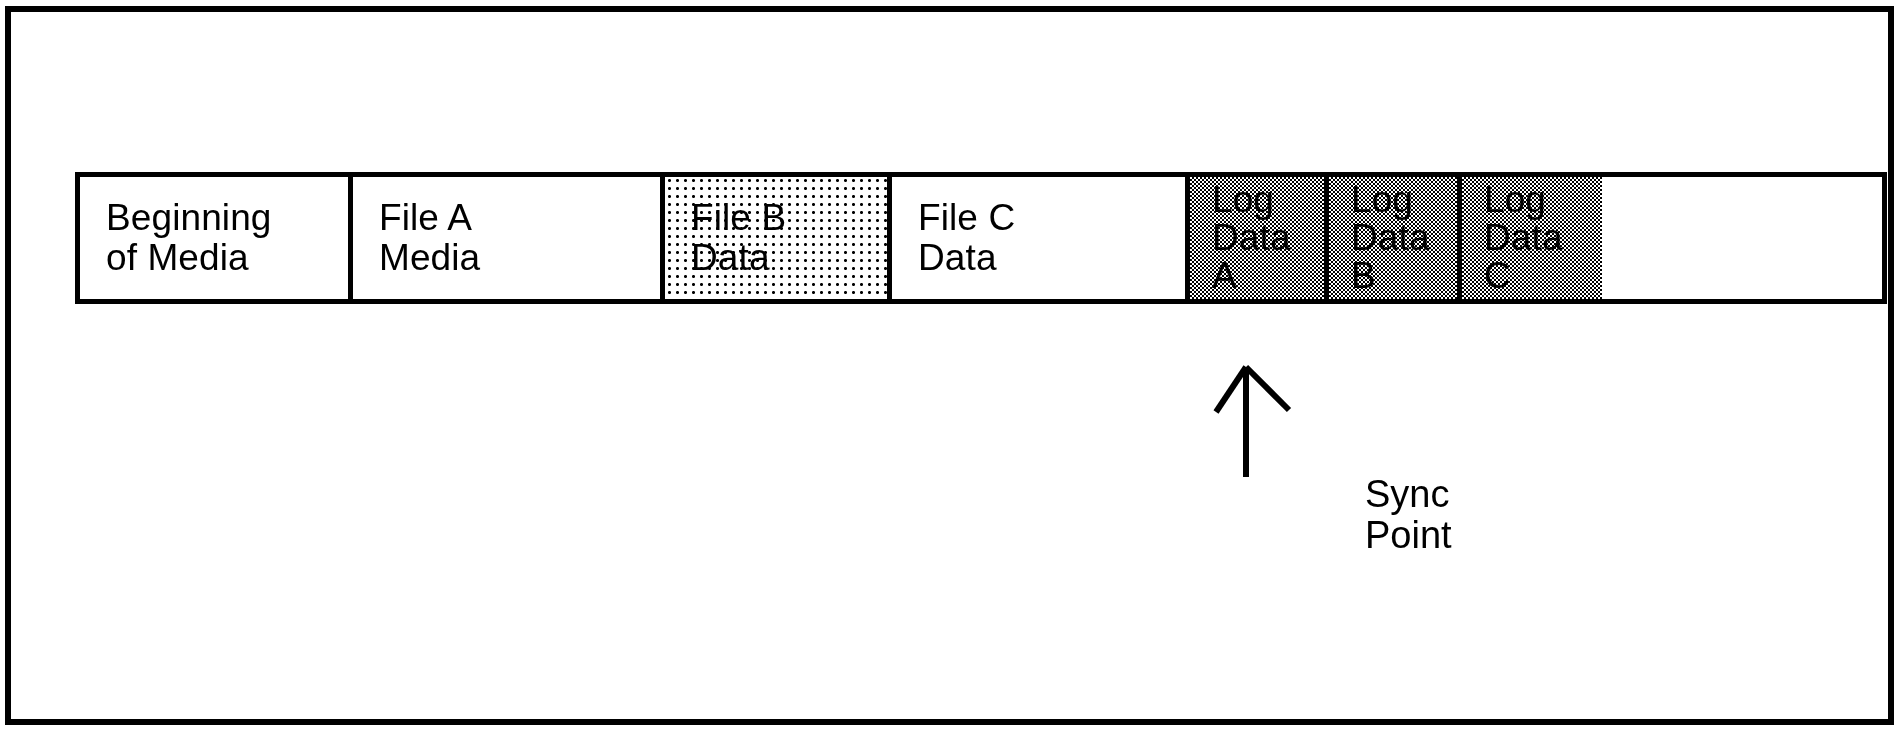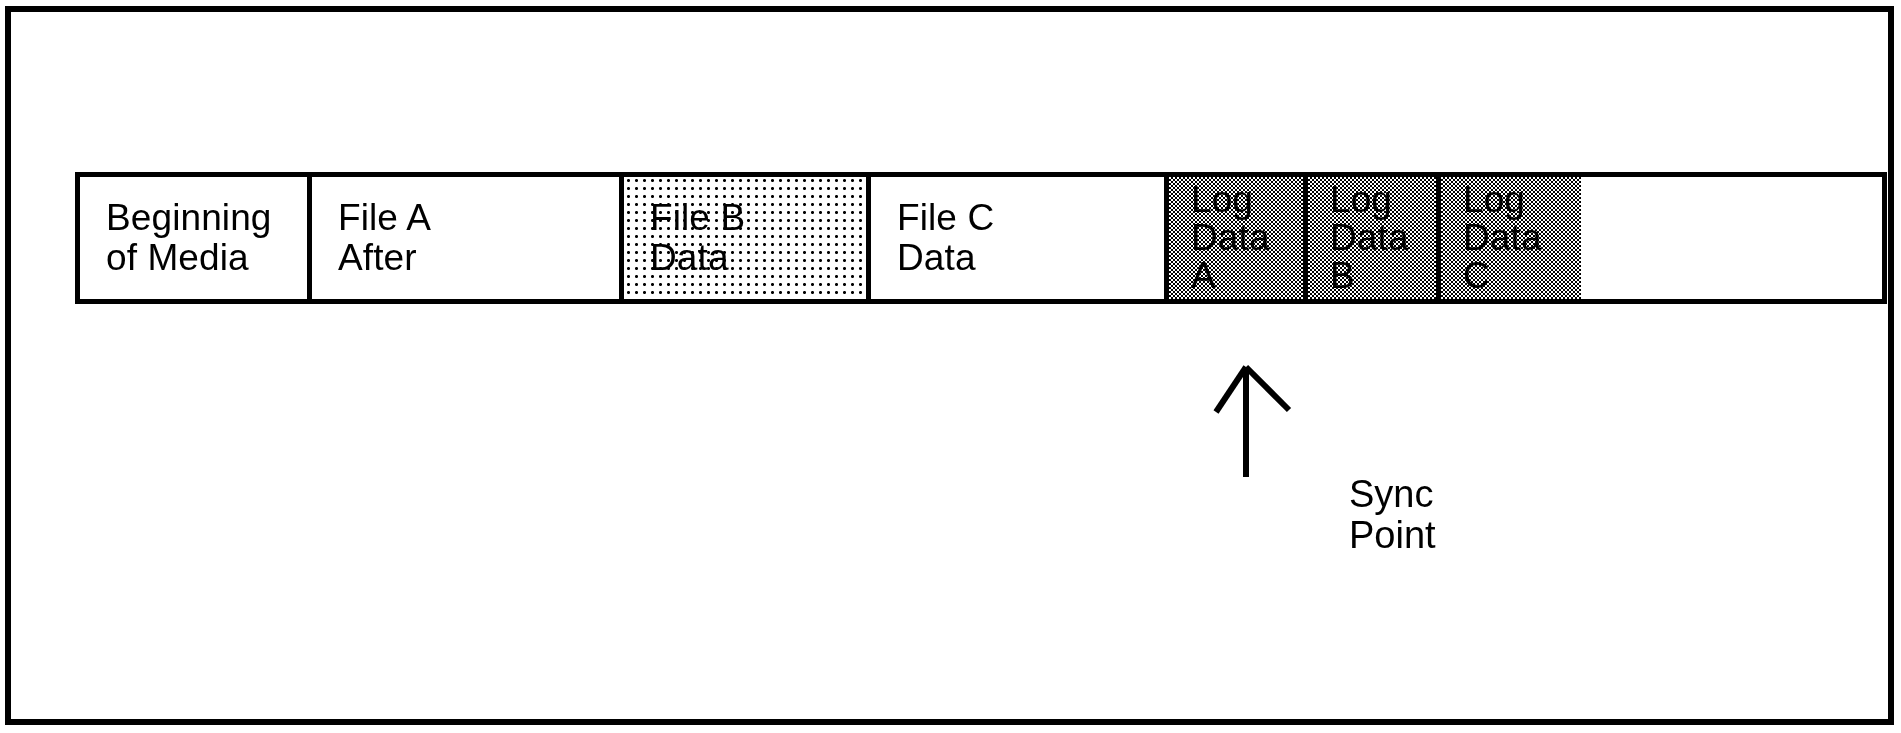--- a/index.html
+++ b/index.html
@@ -132,48 +132,48 @@
     width: 330px;
     height: 300px;
   }
   #sync-arrow-svg {
     position: absolute;
     left: 0;
     top: 0;
   }
   #sync-label {
     position: absolute;
-    left: 188px;
+    left: 204px;
     top: 172px;
     font-size: 38px;
     line-height: 1.08;
     color: #000000;
     white-space: pre-line;
   }
 </style>
 </head>
 <body>
 
 <div id="figure-root">
 
   <div id="outer-frame">
 
     <div id="media-bar">
 
-      <div class="segment fill-plain" style="width:232px">
+      <div class="segment fill-plain" style="width:273px">
         <div class="seg-label">Beginning
 of Media</div>
       </div>
 
       <div class="segment fill-plain" style="width:312px">
         <div class="seg-label">File A
-After</div>
-      </div>
-
-      <div class="segment fill-dots" style="width:247px">
+Media</div>
+      </div>
+
+      <div class="segment fill-dots" style="width:227px">
         <div class="seg-label">File B
 Data</div>
       </div>
 
       <div class="segment fill-plain" style="width:298px">
         <div class="seg-label">File C
 Data</div>
       </div>
 
       <div class="segment fill-checker" style="width:139px">

